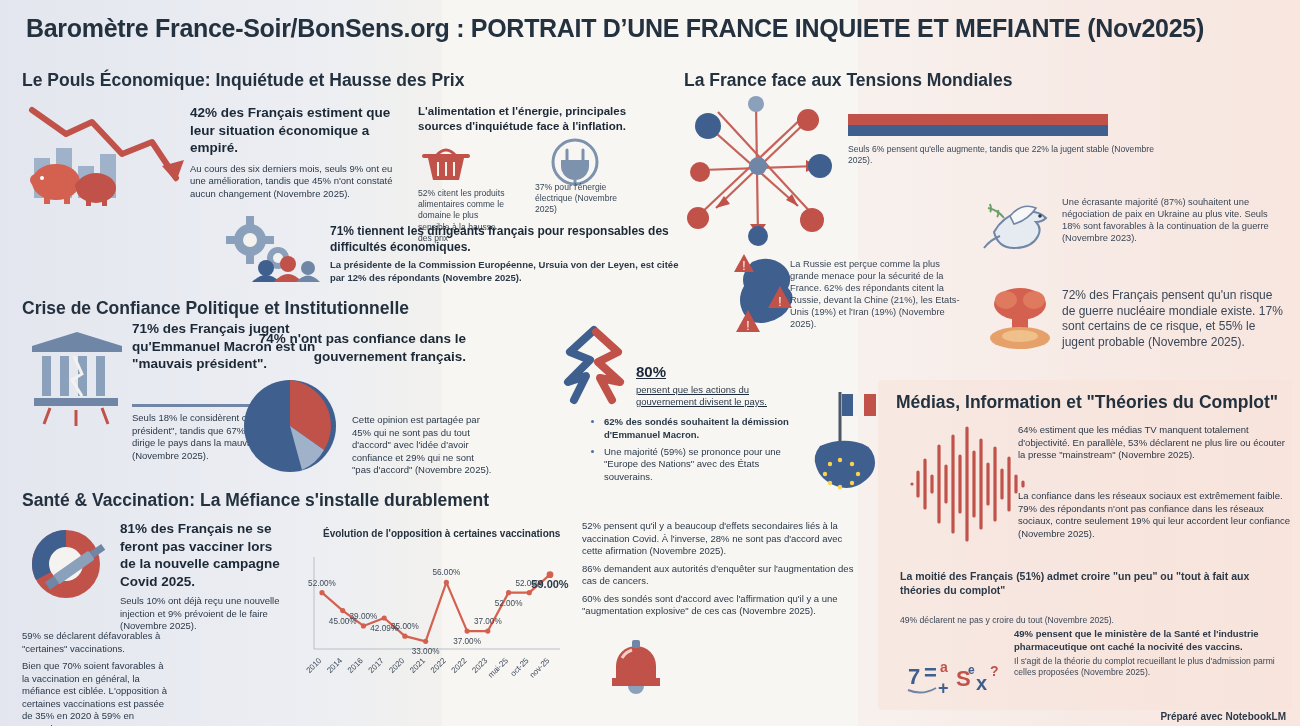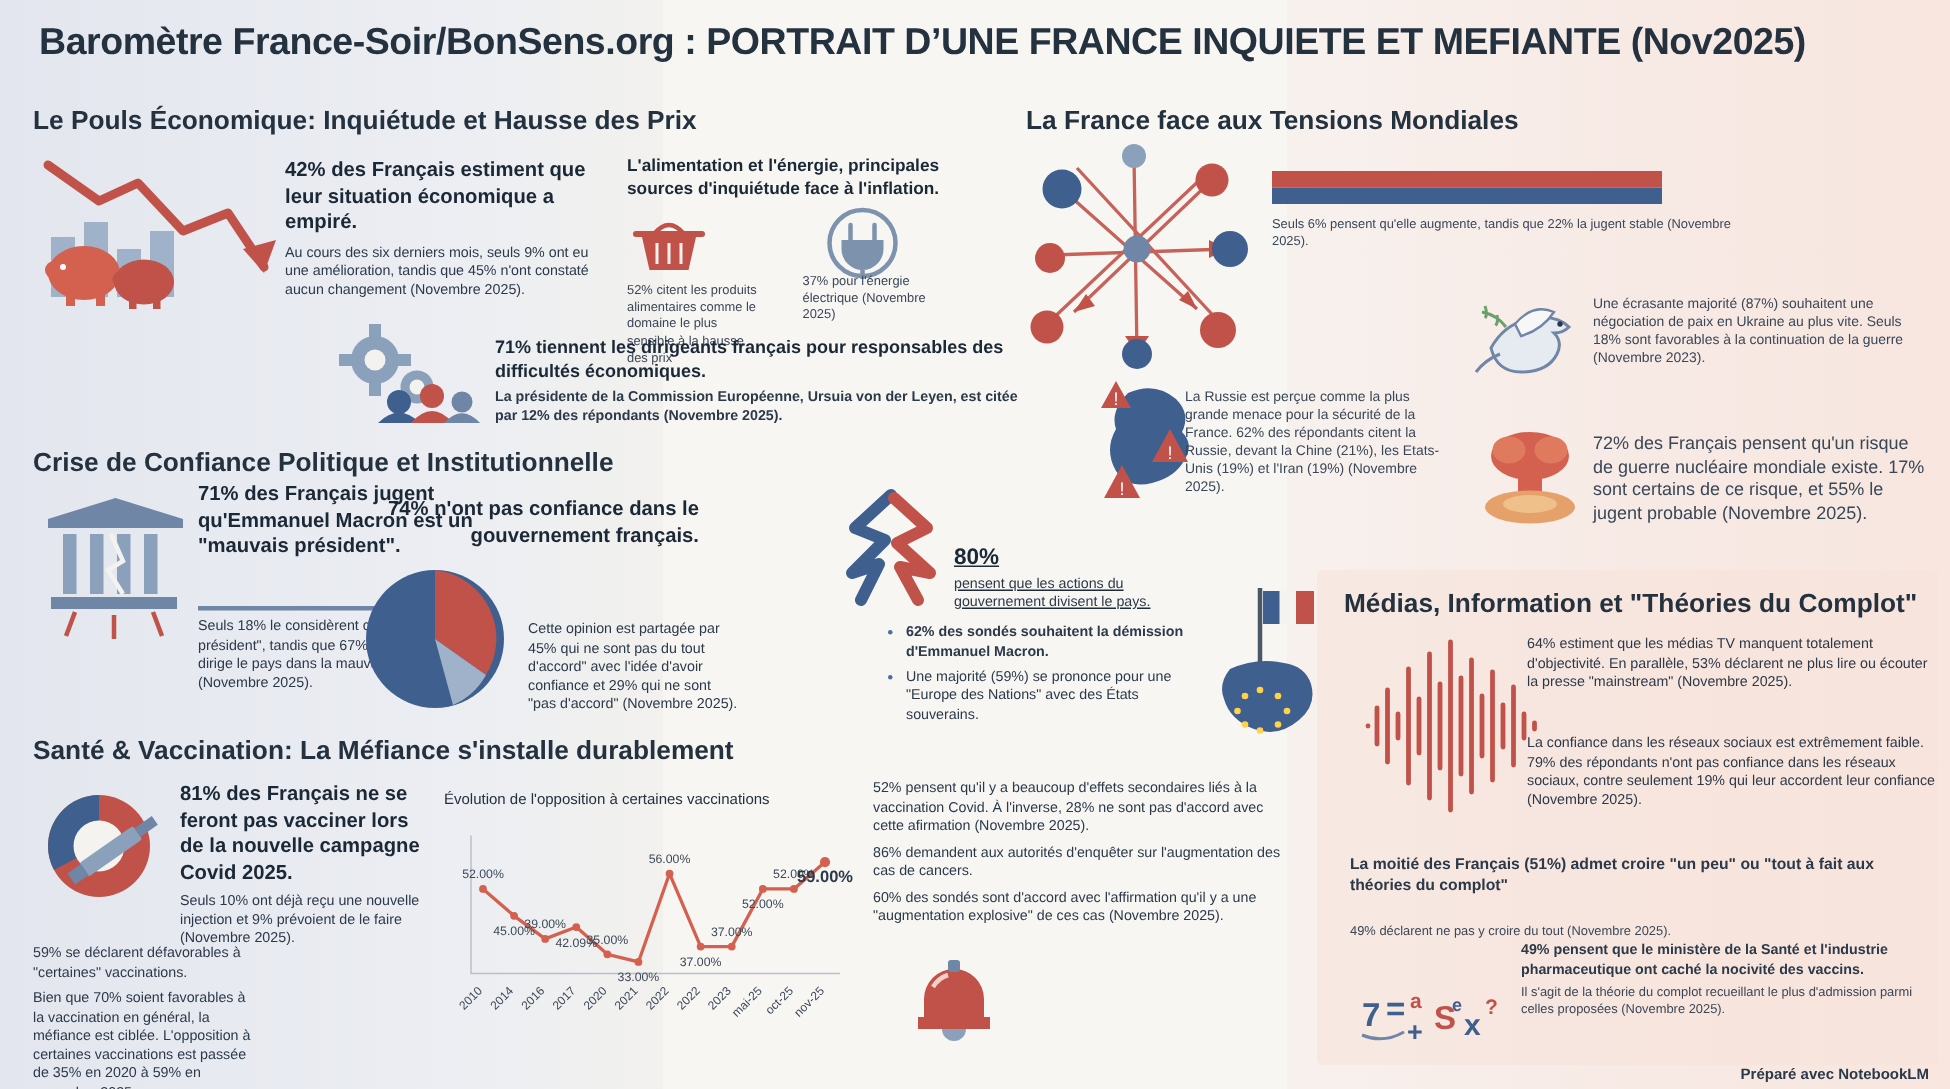--- a/index.html
+++ b/index.html
@@ -61,21 +61,21 @@
     font-size:10px; font-weight:bold; color:#2b3949;
   }
   .footer .nb { font-weight:bold; }
 
   
   ul.bul { margin:4px 0 0 0; padding-left:12px; }
   ul.bul li { font-size:9.5px; line-height:1.35; margin-bottom:4px; color:#2b3949; }
   ul.bul li::marker { color:#4a6fa5; }
 
   .chart-box { position:absolute; }
-  .chart-title { font-size:10px; font-weight:normal; color:#24313f; margin-bottom:2px; }
+  .chart-title { font-size:10px; font-weight:bold; color:#24313f; margin-bottom:2px;margin-left:27px; }
   .dl { font-size:8.2px; fill:#3d4a59; }
   .dl-big { font-size:11px; font-weight:bold; fill:#2b3949; }
   .xt { font-size:8px; fill:#3d4a59; }
 </style>
 </head>
 <body>
 
 <div class="bg-flag">
   <div class="band blue"></div>
   <div class="band white"></div>

